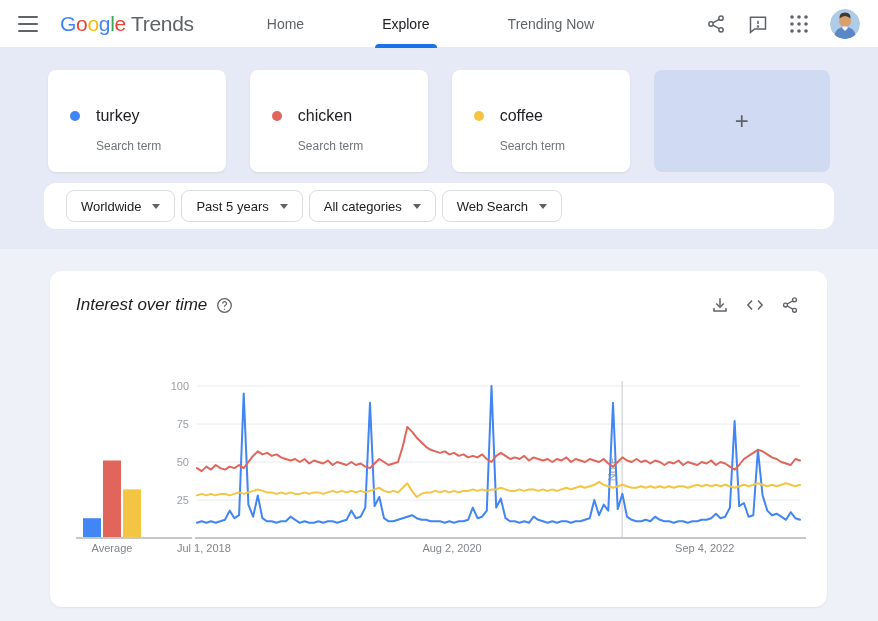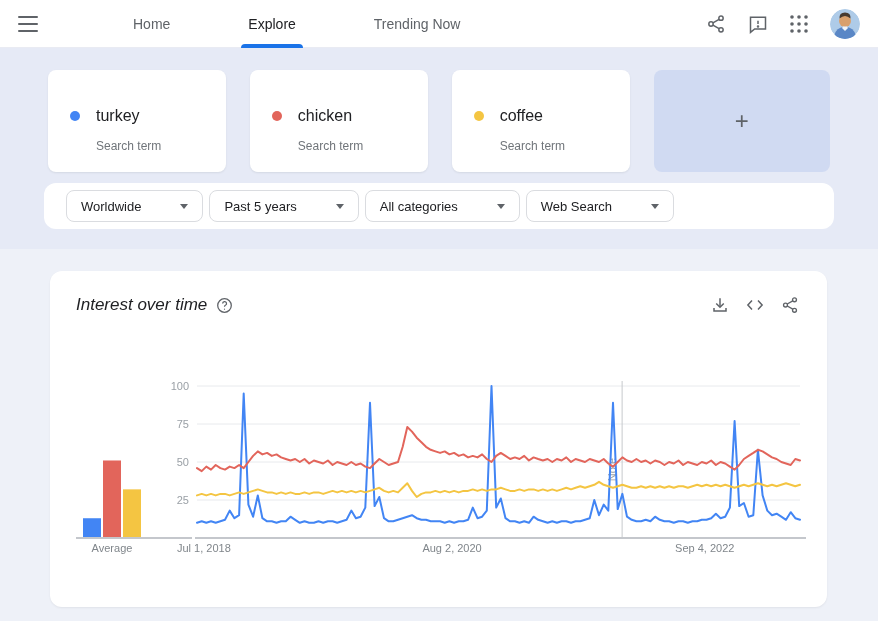--- a/index.html
+++ b/index.html
@@ -31,21 +31,21 @@
     box-shadow:0 1px 2px rgba(60,64,67,.10); display:flex; padding:36px 0 0 22px; cursor:pointer; }
   .term-dot { width:10px; height:10px; border-radius:50%; margin:5px 16px 0 0; flex:none; }
   .term-name { font-size:16px; color:#202124; line-height:20px; }
   .term-type { font-size:12px; color:#70757a; margin-top:13px; }
   .add-card { width:188px; height:102px; background:#d0daf2; border-radius:8px; border:none;
     font-size:24px; font-weight:300; color:#5f6368; cursor:pointer; }
   .filter-bar { margin:11px 44px 0; height:46px; background:#fff; border-radius:12px;
     display:flex; align-items:center; padding-left:22px; gap:6px; }
   .chip { display:flex; align-items:center; height:32px; padding:0 14px; background:#fff;
     border:1px solid #dadce0; border-radius:8px; font-size:13px; color:#202124;
-    font-family:"Liberation Sans",sans-serif; cursor:pointer;gap:28px; }
+    font-family:"Liberation Sans",sans-serif; cursor:pointer; }
   .chip .caret { width:0; height:0; border-left:4px solid transparent;
     border-right:4px solid transparent; border-top:5px solid #5f6368; margin-left:11px; }
 
   
   .results-section { background:#eef1f8; height:373px; padding-top:22px; }
   .widget { position:relative; margin:0 51px 0 50px; height:336px; background:#fff;
     border-radius:12px; box-shadow:0 1px 2px rgba(60,64,67,.08); }
   .widget-head { display:flex; align-items:center; padding:24px 28px 0 26px; }
   .widget-title { font-size:17px; color:#202124;font-style:italic; }
   .help-btn { margin-left:9px; }
@@ -61,20 +61,24 @@
 <header class="topbar">
   <button class="icon-btn menu-btn">
     <svg width="20" height="16" viewBox="0 0 20 16">
         <g fill="#5f6368">
           <rect y="0" width="20" height="2" rx="1"></rect>
           <rect y="7" width="20" height="2" rx="1"></rect>
           <rect y="14" width="20" height="2" rx="1"></rect>
         </g>
       </svg>
   </button>
+  <div class="logo">
+    <span class="logo-google" id="logo-google"><span style="color: rgb(66, 133, 244);">G</span><span style="color: rgb(234, 67, 53);">o</span><span style="color: rgb(251, 188, 5);">o</span><span style="color: rgb(66, 133, 244);">g</span><span style="color: rgb(52, 168, 83);">l</span><span style="color: rgb(234, 67, 53);">e</span></span>
+    <span class="logo-trends">Trends</span>
+  </div>
   <nav class="nav">
     <a class="nav-item">
       <span>Home</span>
     </a>
     <a class="nav-item active">
       <span>Explore</span>
       <span class="nav-underline"></span>
     </a>
     <a class="nav-item">
       <span>Trending Now</span>

